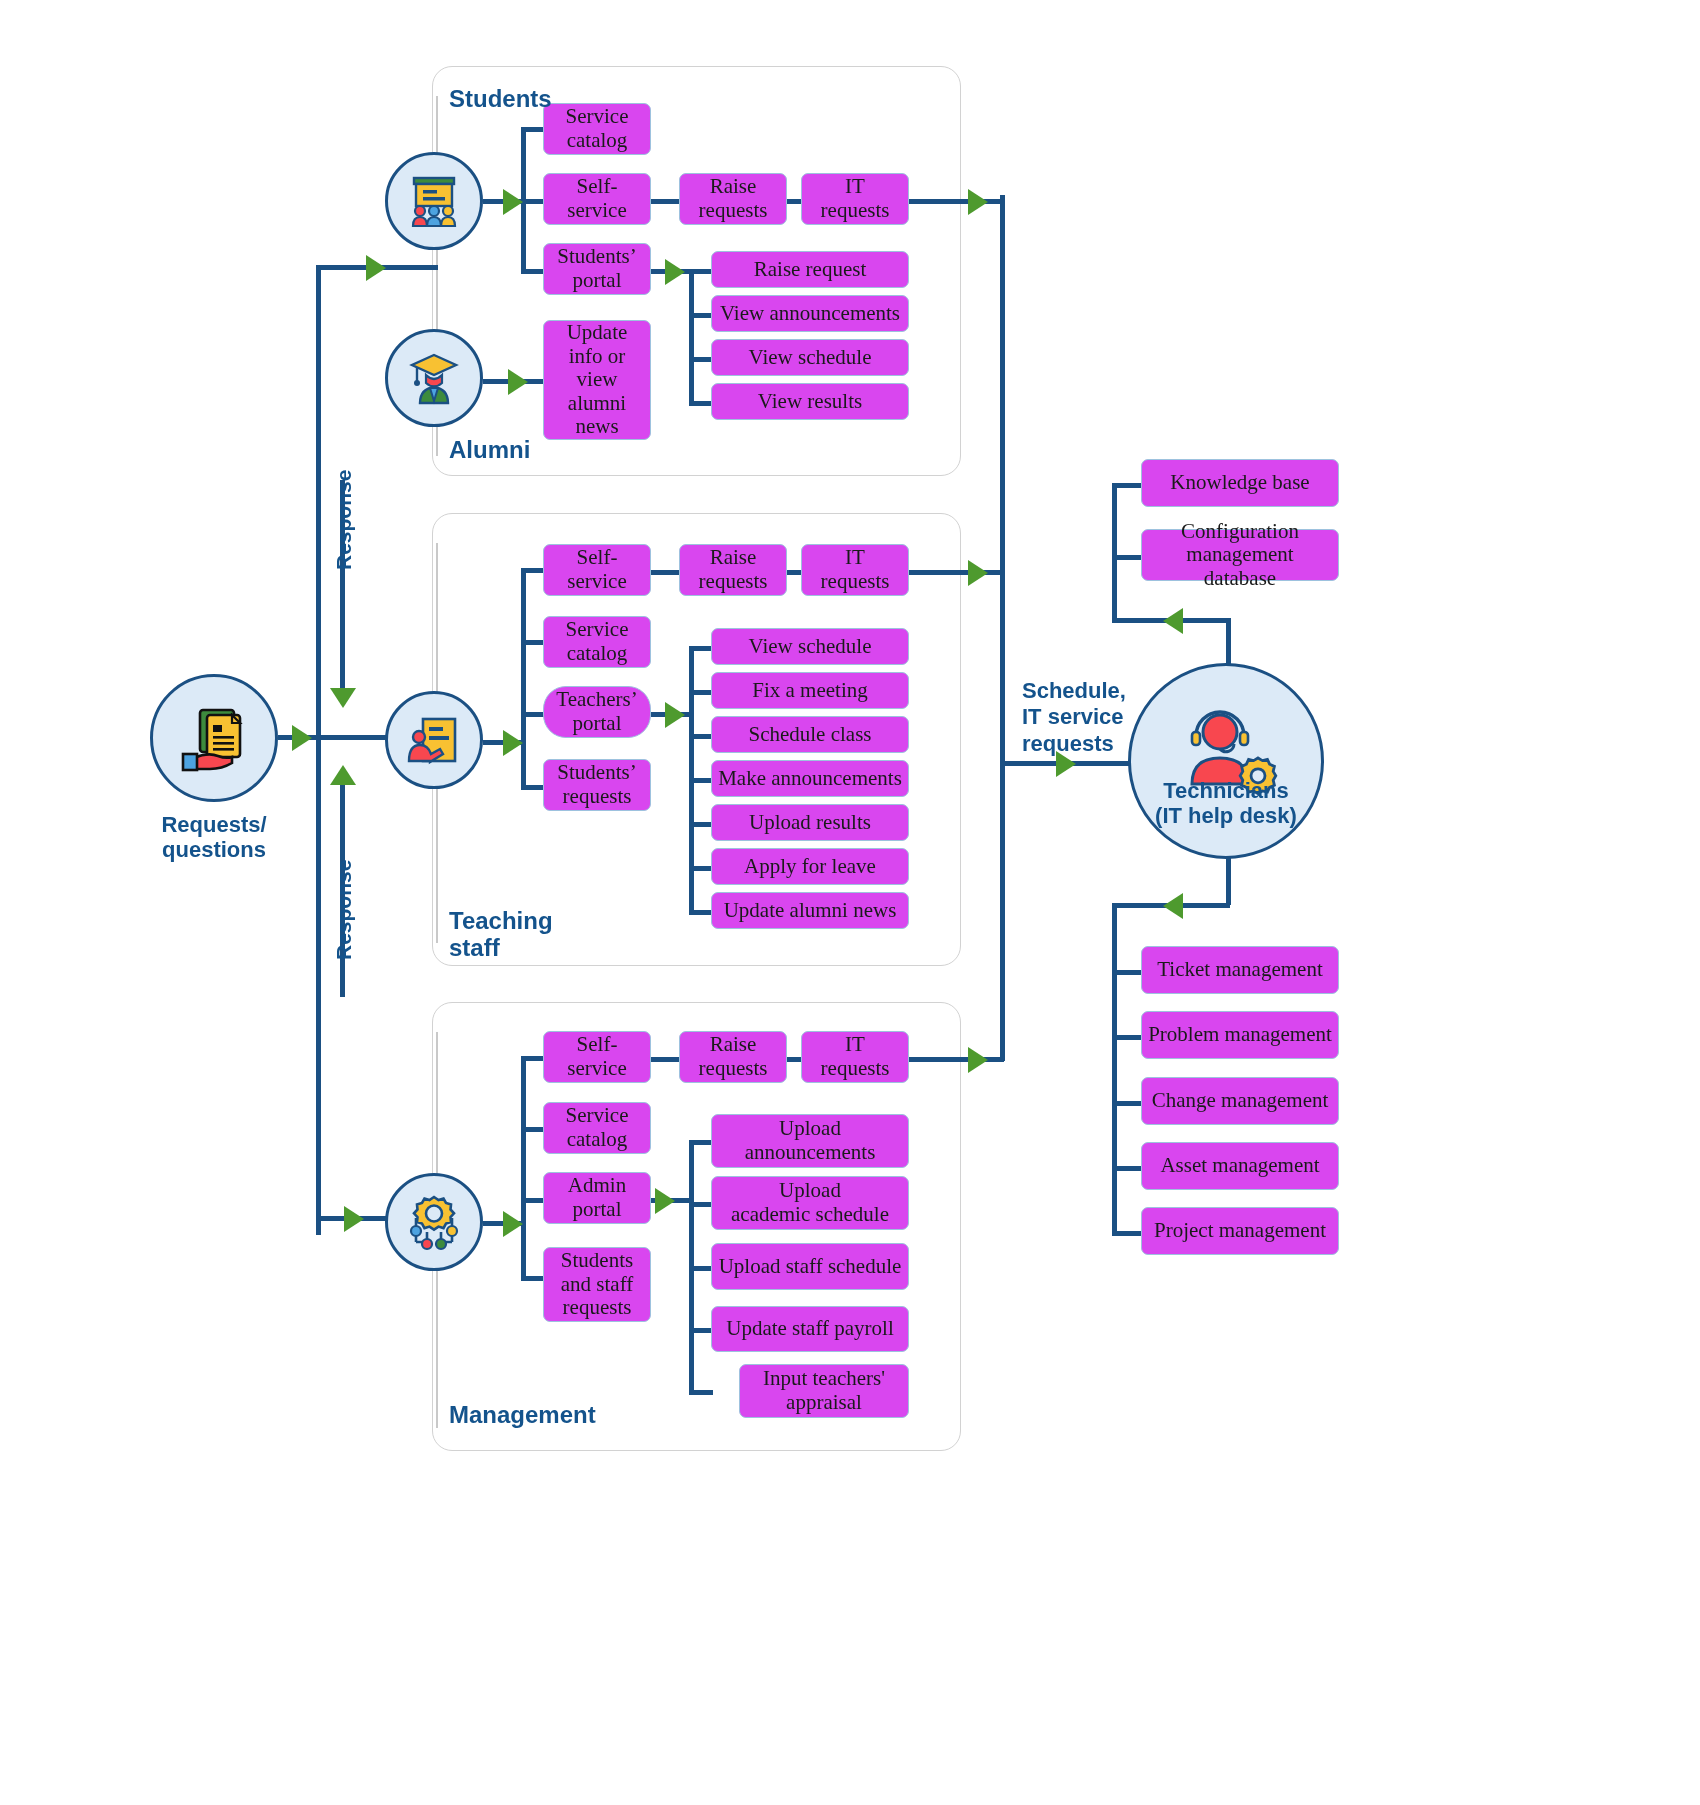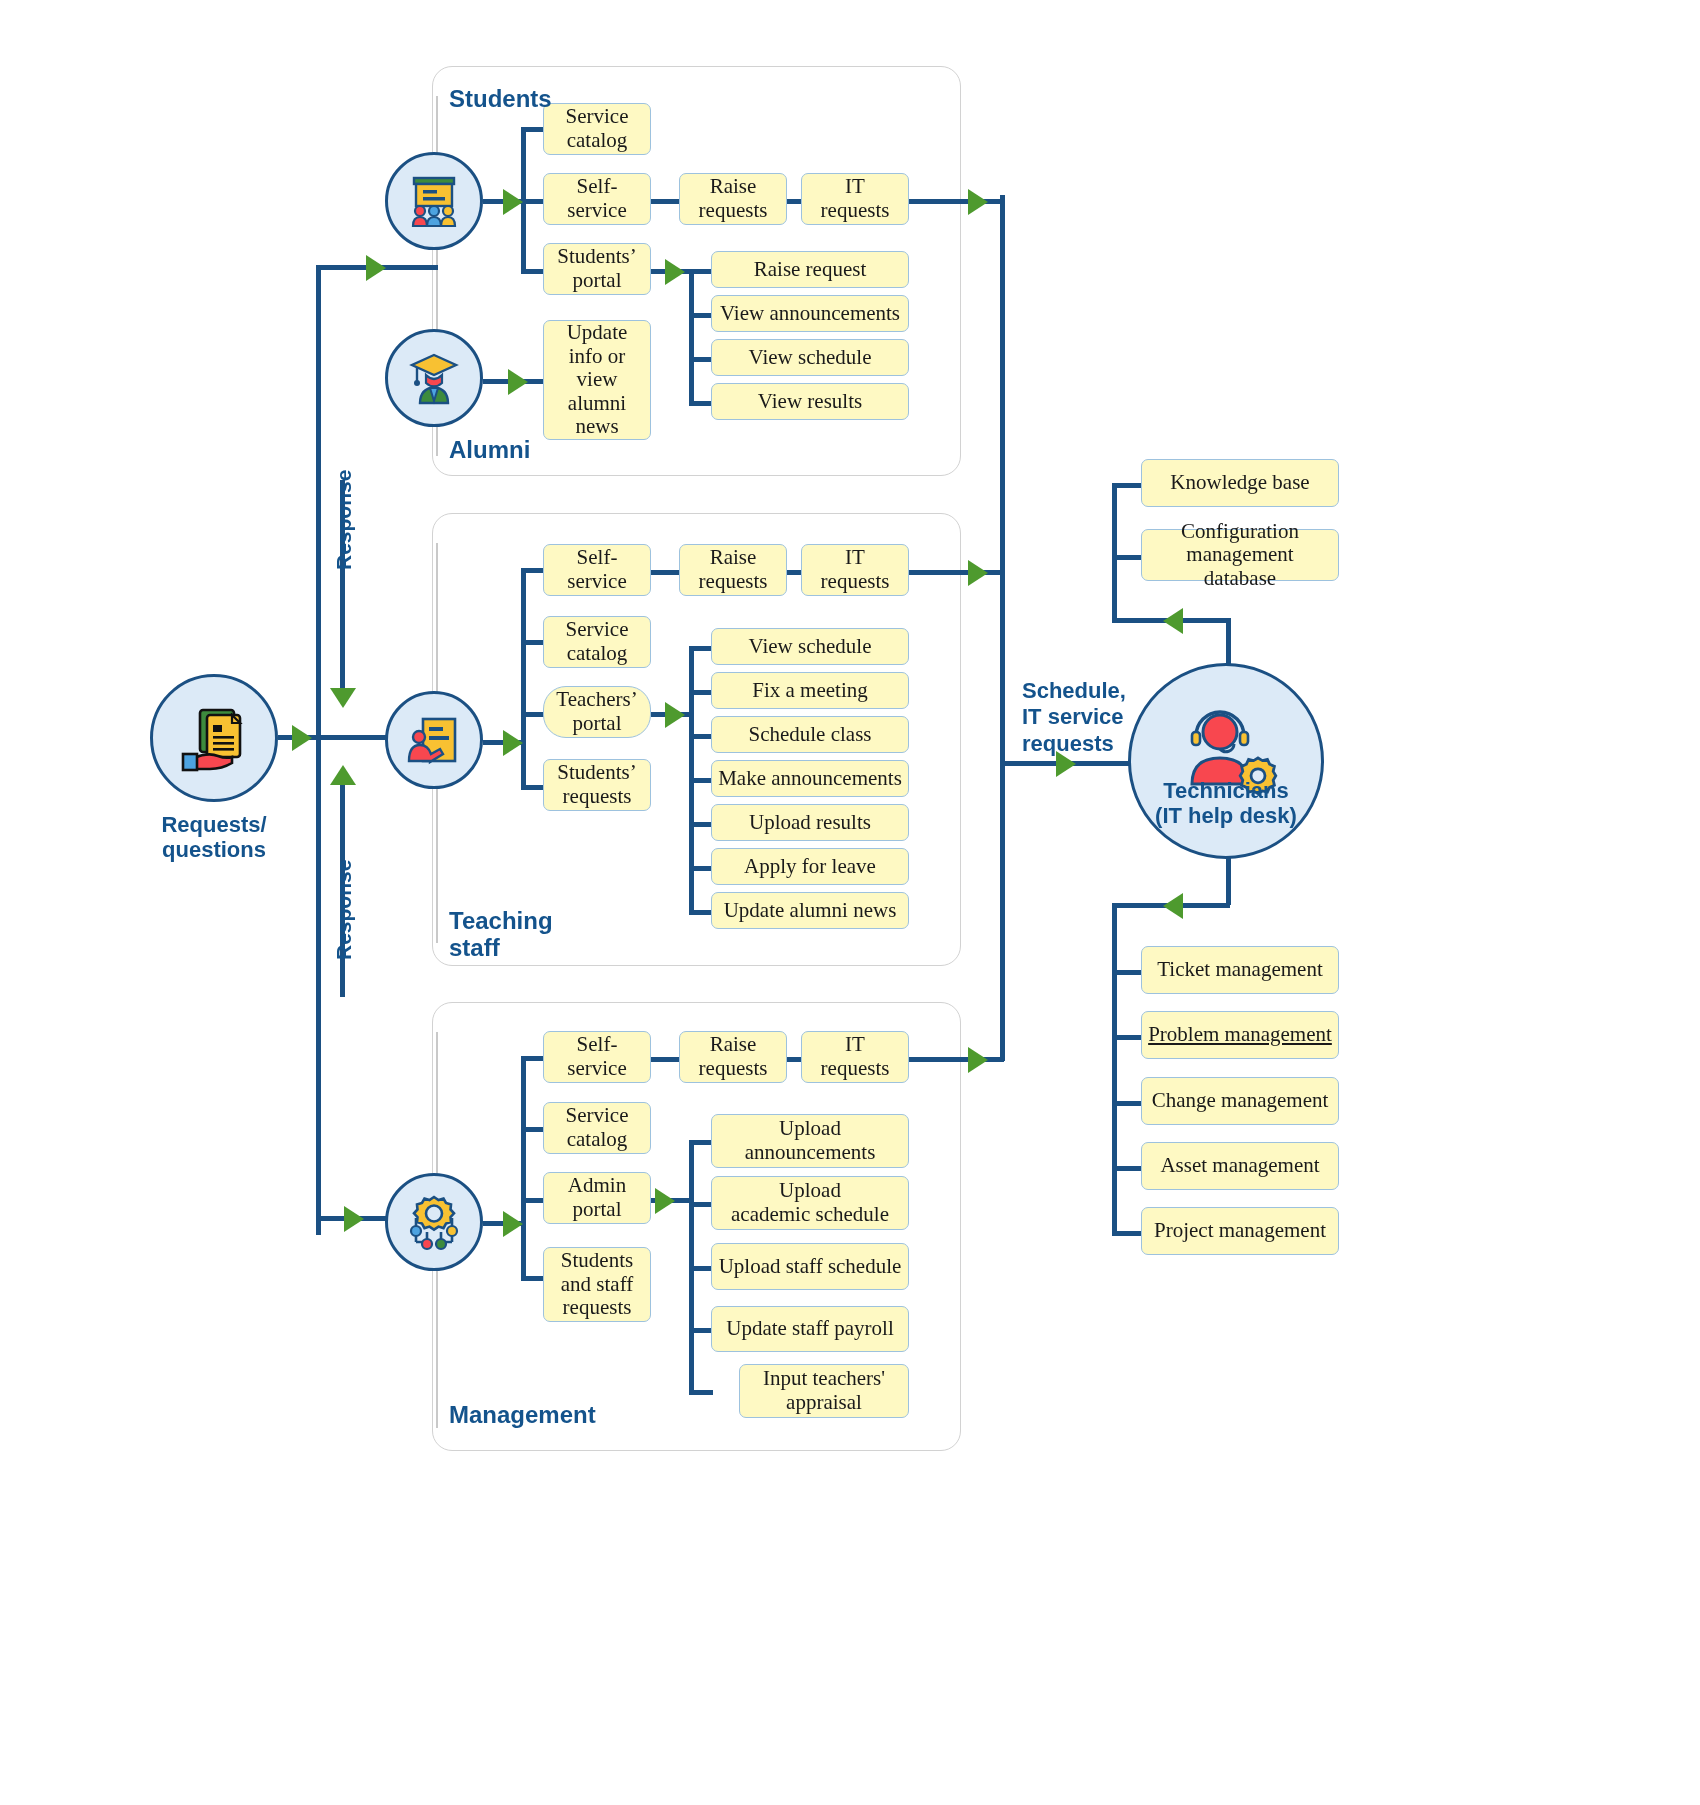--- a/index.html
+++ b/index.html
@@ -3,21 +3,21 @@
 <meta charset="utf-8">
 <title>ITSM Education Flow Diagram</title>
 <style>
   html,body{margin:0;padding:0;background:#ffffff;}
   body{font-family:"Liberation Sans", sans-serif;}
   #stage{position:relative;width:1700px;height:1805px;background:#fff;overflow:hidden;}
 
   
   .box{
     position:absolute;
-    background:#fef9c3;
+    background:#d946ef;
     border:1.5px solid #9dc2de;
     border-radius:7px;
     display:flex;align-items:center;justify-content:center;
     text-align:center;
     font-family:"Liberation Serif", serif;
     font-size:21px;
     color:#1a1a1a;
     line-height:1.12;
     box-sizing:border-box;
     padding:2px 6px;
@@ -391,18 +391,18 @@
   <div class="ln lnh" style="left:1112px;top:903px;width:118px;"></div>
   <div class="arr arr-l" style="left:1163px;top:893px;"></div>
   <div class="ln lnv" style="left:1112px;top:903px;height:330px;"></div>
   <div class="ln lnh" style="left:1112px;top:970px;width:30px;"></div>
   <div class="ln lnh" style="left:1112px;top:1035px;width:30px;"></div>
   <div class="ln lnh" style="left:1112px;top:1101px;width:30px;"></div>
   <div class="ln lnh" style="left:1112px;top:1166px;width:30px;"></div>
   <div class="ln lnh" style="left:1112px;top:1231px;width:30px;"></div>
 
   <div class="box" style="left:1141px;top:946px;width:198px;height:48px;">Ticket management</div>
-  <div class="box" style="left:1141px;top:1011px;width:198px;height:48px;text-decoration:underline;">Problem management</div>
+  <div class="box" style="left:1141px;top:1011px;width:198px;height:48px;">Problem management</div>
   <div class="box" style="left:1141px;top:1077px;width:198px;height:48px;">Change management</div>
   <div class="box" style="left:1141px;top:1142px;width:198px;height:48px;">Asset management</div>
   <div class="box" style="left:1141px;top:1207px;width:198px;height:48px;">Project management</div>
 
 </div>
 
 </body></html>

